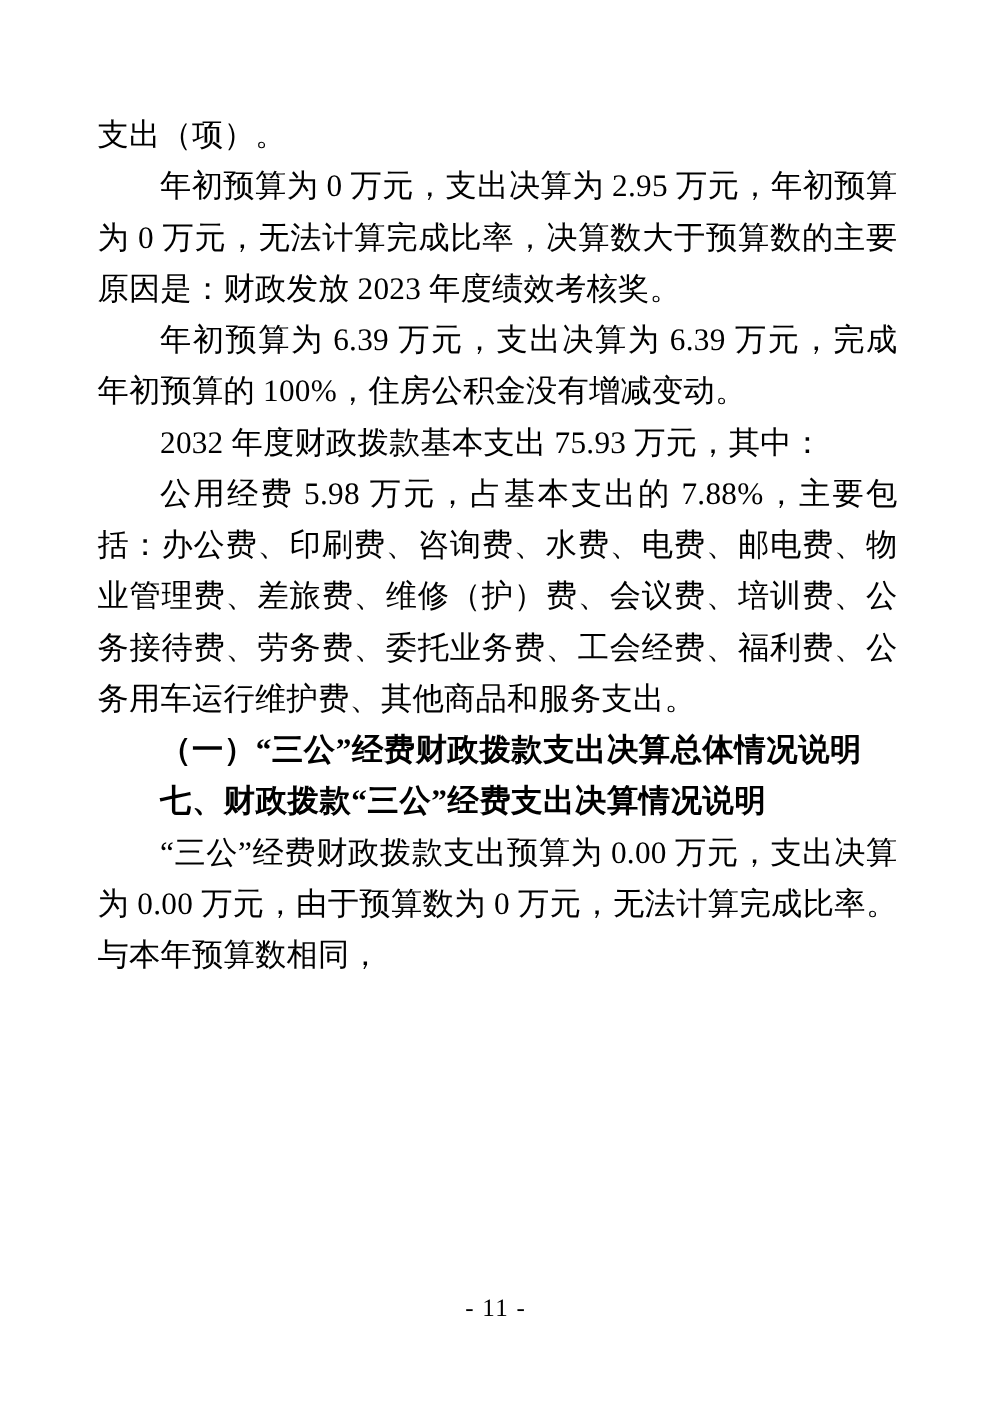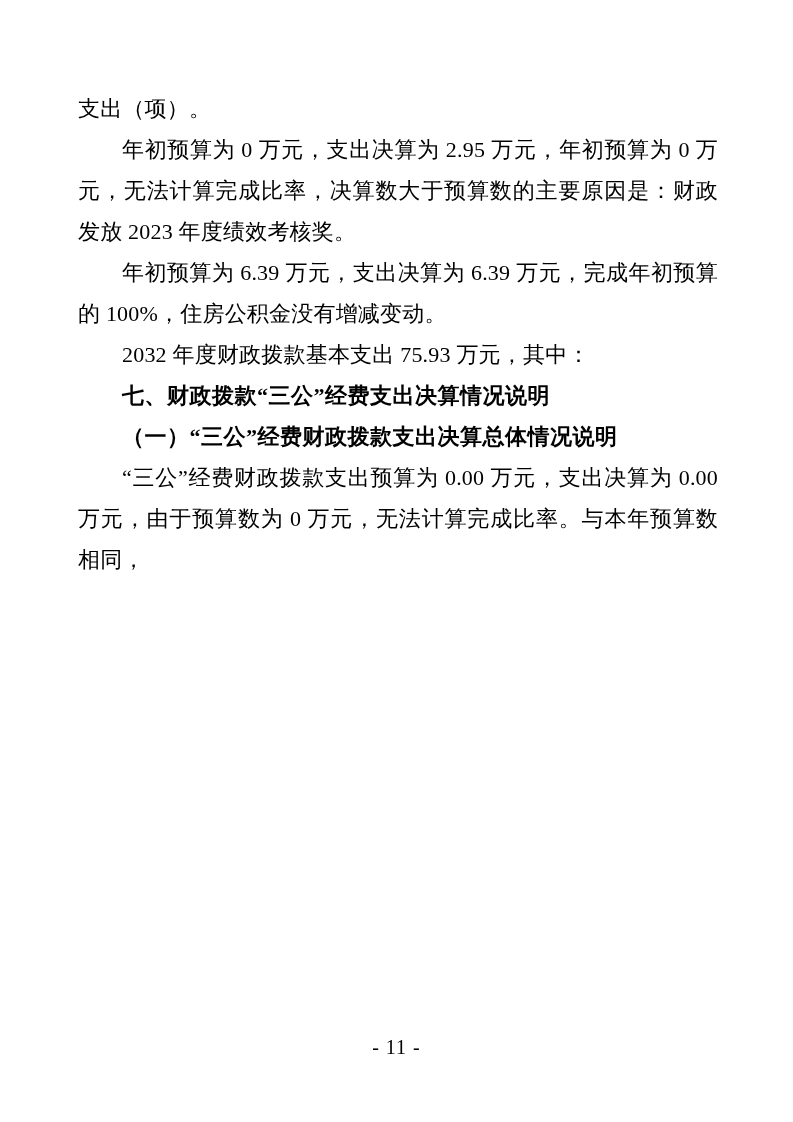--- a/index.html
+++ b/index.html
@@ -20,21 +20,21 @@
     overflow: hidden;
   }
   .content {
     position: absolute;
     left: 78px;
     top: 88px;
     width: 640px;
   }
   p {
     margin: 0 0 0 0;
-    font-size: 22px;
+    font-size: 25px;
     line-height: 41px;
     text-align: justify;
     text-justify: inter-ideograph;
     letter-spacing: 0.2px;
   }
   p.indent {
     text-indent: 2em;
   }
   p.heading {
     font-weight: bold;
@@ -54,18 +54,19 @@
 </style>
 </head>
 <body>
 
 <div class="page">
   <div class="content">
     <p class="plain">支出（项）。</p>
     <p class="indent">年初预算为 0 万元，支出决算为 2.95 万元，年初预算为 0 万元，无法计算完成比率，决算数大于预算数的主要原因是：财政发放 2023 年度绩效考核奖。</p>
     <p class="indent">年初预算为 6.39 万元，支出决算为 6.39 万元，完成年初预算的 100%，住房公积金没有增减变动。</p>
     <p class="indent">2032 年度财政拨款基本支出 75.93 万元，其中：</p>
+    <p class="indent">公用经费 5.98 万元，占基本支出的 7.88%，主要包括：办公费、印刷费、咨询费、水费、电费、邮电费、物业管理费、差旅费、维修（护）费、会议费、培训费、公务接待费、劳务费、委托业务费、工会经费、福利费、公务用车运行维护费、其他商品和服务支出。</p>
+    <p class="heading">（一）“三公”经费财政拨款支出决算总体情况说明</p>
     <p class="heading">七、财政拨款“三公”经费支出决算情况说明</p>
-    <p class="heading">（一）“三公”经费财政拨款支出决算总体情况说明</p>
     <p class="indent">“三公”经费财政拨款支出预算为 0.00 万元，支出决算为 0.00 万元，由于预算数为 0 万元，无法计算完成比率。与本年预算数相同，</p>
   </div>
   <div class="footer">- 11 -</div>
 </div>
 
 </body></html>

